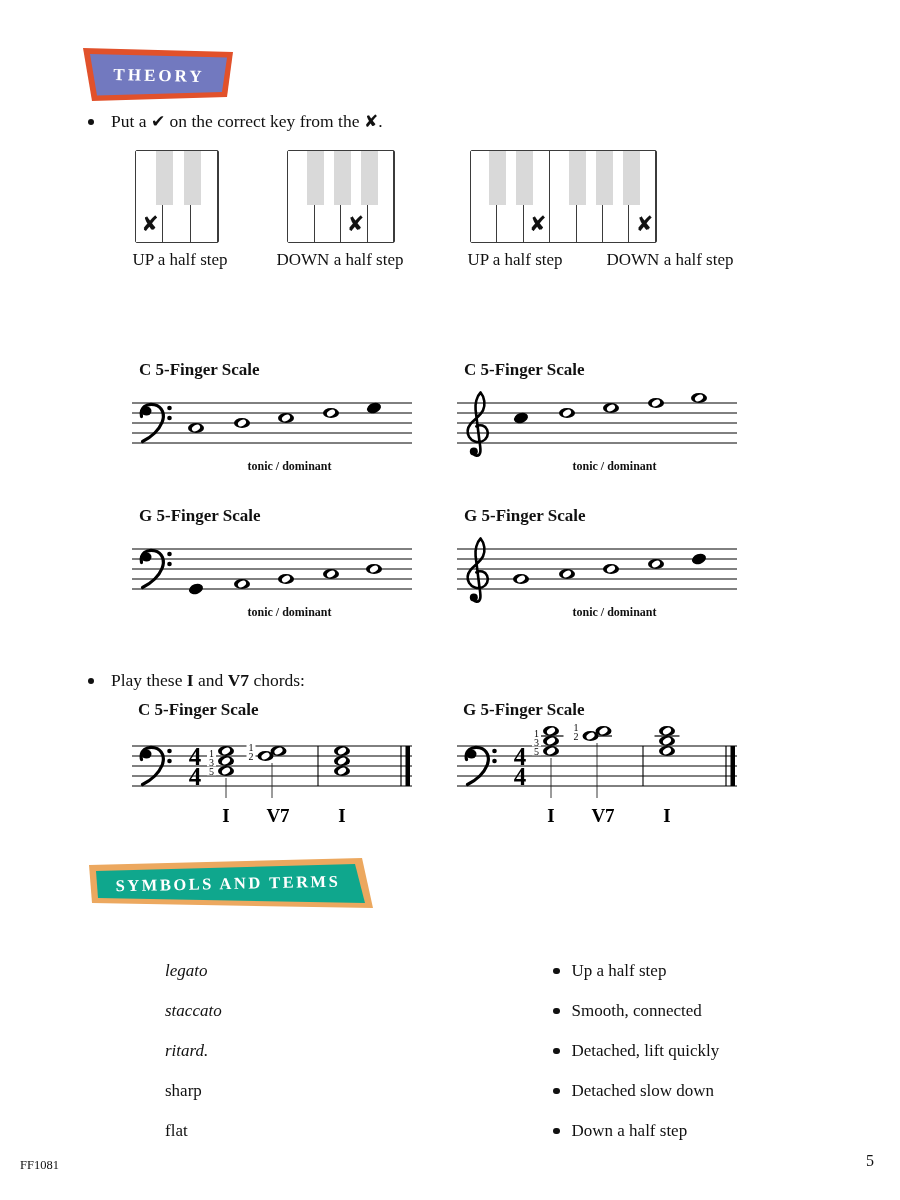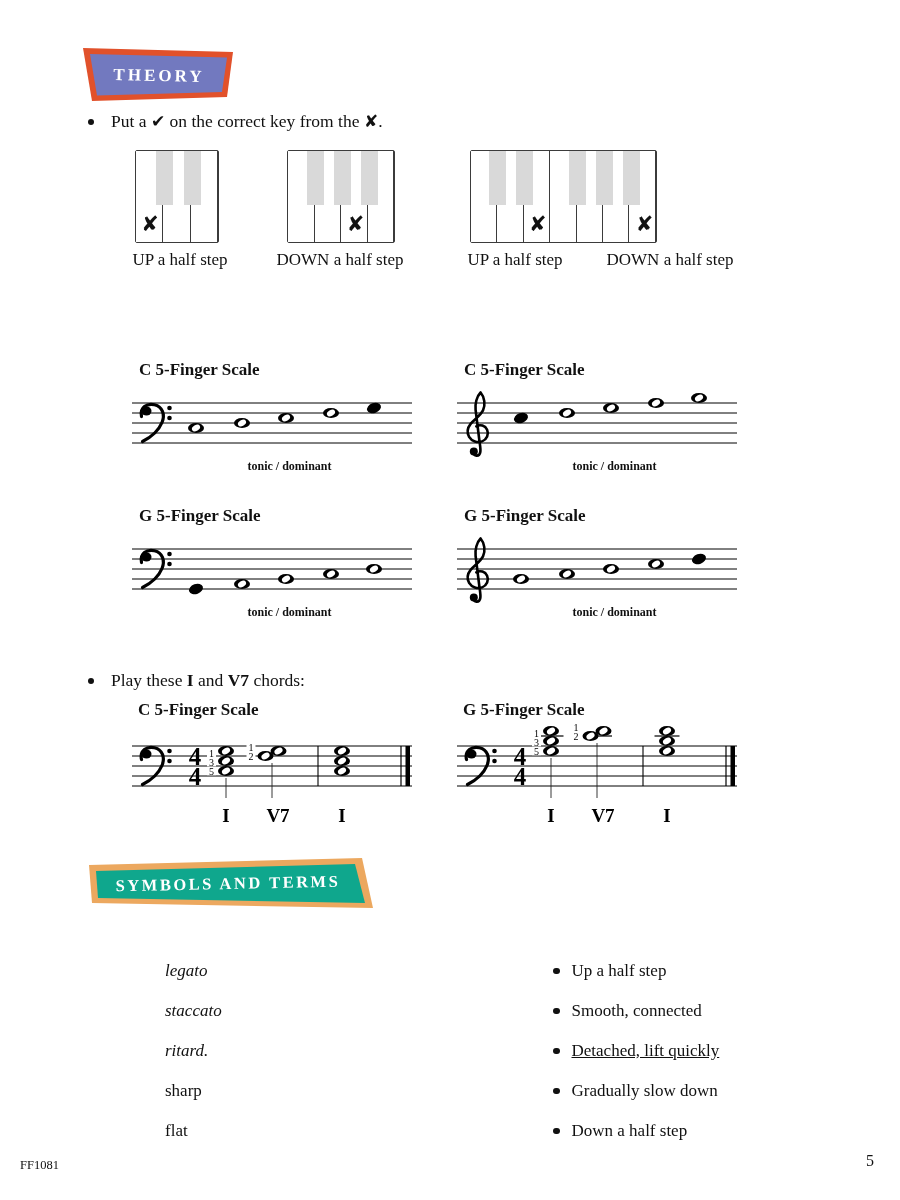--- a/index.html
+++ b/index.html
@@ -373,23 +373,23 @@
     <text class="banner-text" x="142" y="34" text-anchor="middle" font-size="16.5" letter-spacing="2.5" transform="rotate(-1.2 142 32)">SYMBOLS AND TERMS</text>
   </svg>
 
 
   <div id="match-list">
       <span class="term it" style="top: 960px;">legato</span>
       <span class="defrow" style="top: 960px;"><span class="dot"></span><span>Up a half step</span></span>
       <span class="term it" style="top: 1000px;">staccato</span>
       <span class="defrow" style="top: 1000px;"><span class="dot"></span><span>Smooth, connected</span></span>
       <span class="term it" style="top: 1040px;">ritard.</span>
-      <span class="defrow" style="top: 1040px; text-decoration: underline;"><span class="dot"></span><span>Detached, lift quickly</span></span>
+      <span class="defrow" style="top: 1040px;"><span class="dot"></span><span>Detached, lift quickly</span></span>
       <span class="term" style="top: 1080px;">sharp</span>
-      <span class="defrow" style="top: 1080px;"><span class="dot"></span><span>Gradually slow down</span></span>
+      <span class="defrow" style="top: 1080px;"><span class="dot"></span><span>Detached slow down</span></span>
       <span class="term" style="top: 1120px;">flat</span>
       <span class="defrow" style="top: 1120px;"><span class="dot"></span><span>Down a half step</span></span>
     </div>
 
   <div class="footer-cat">FF1081</div>
   <div class="footer-page">5</div>
 
 </div>
 
 </body></html>

